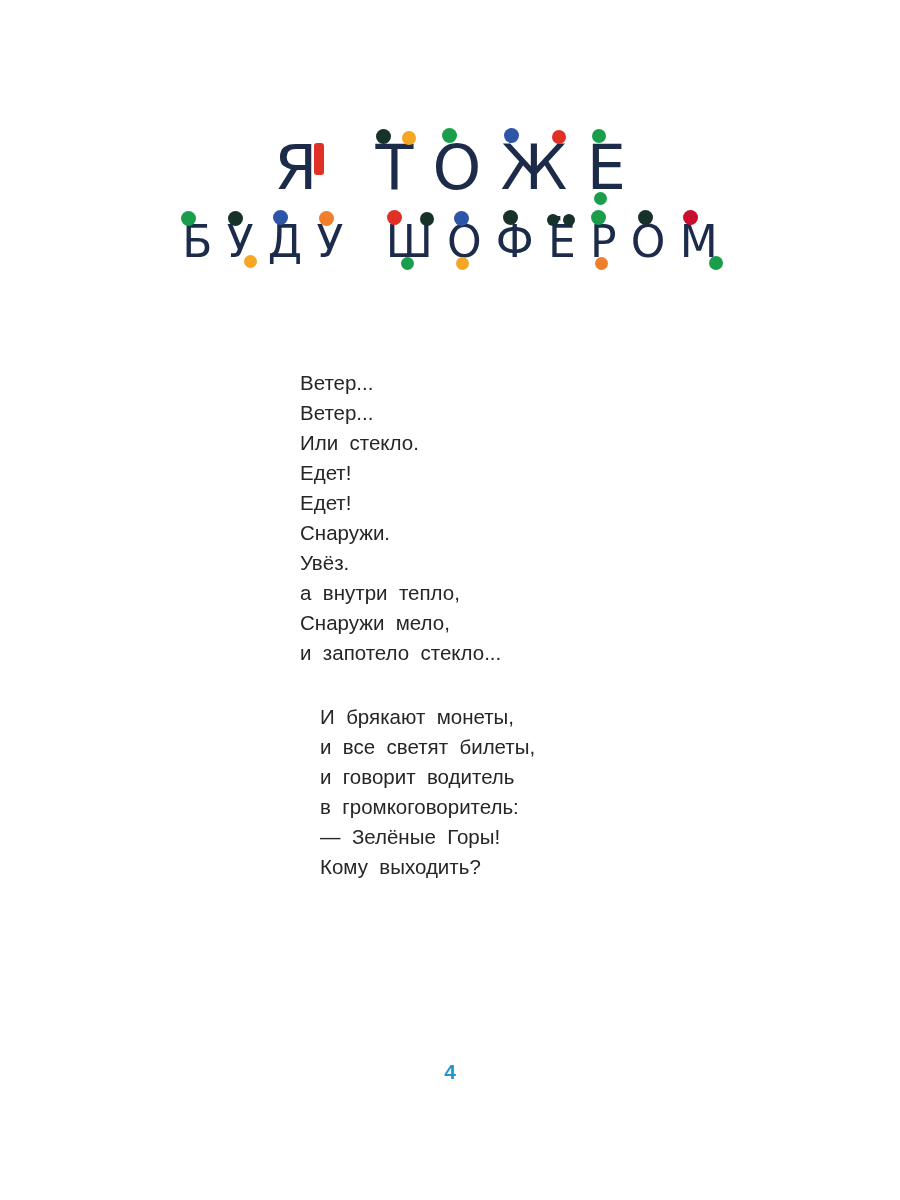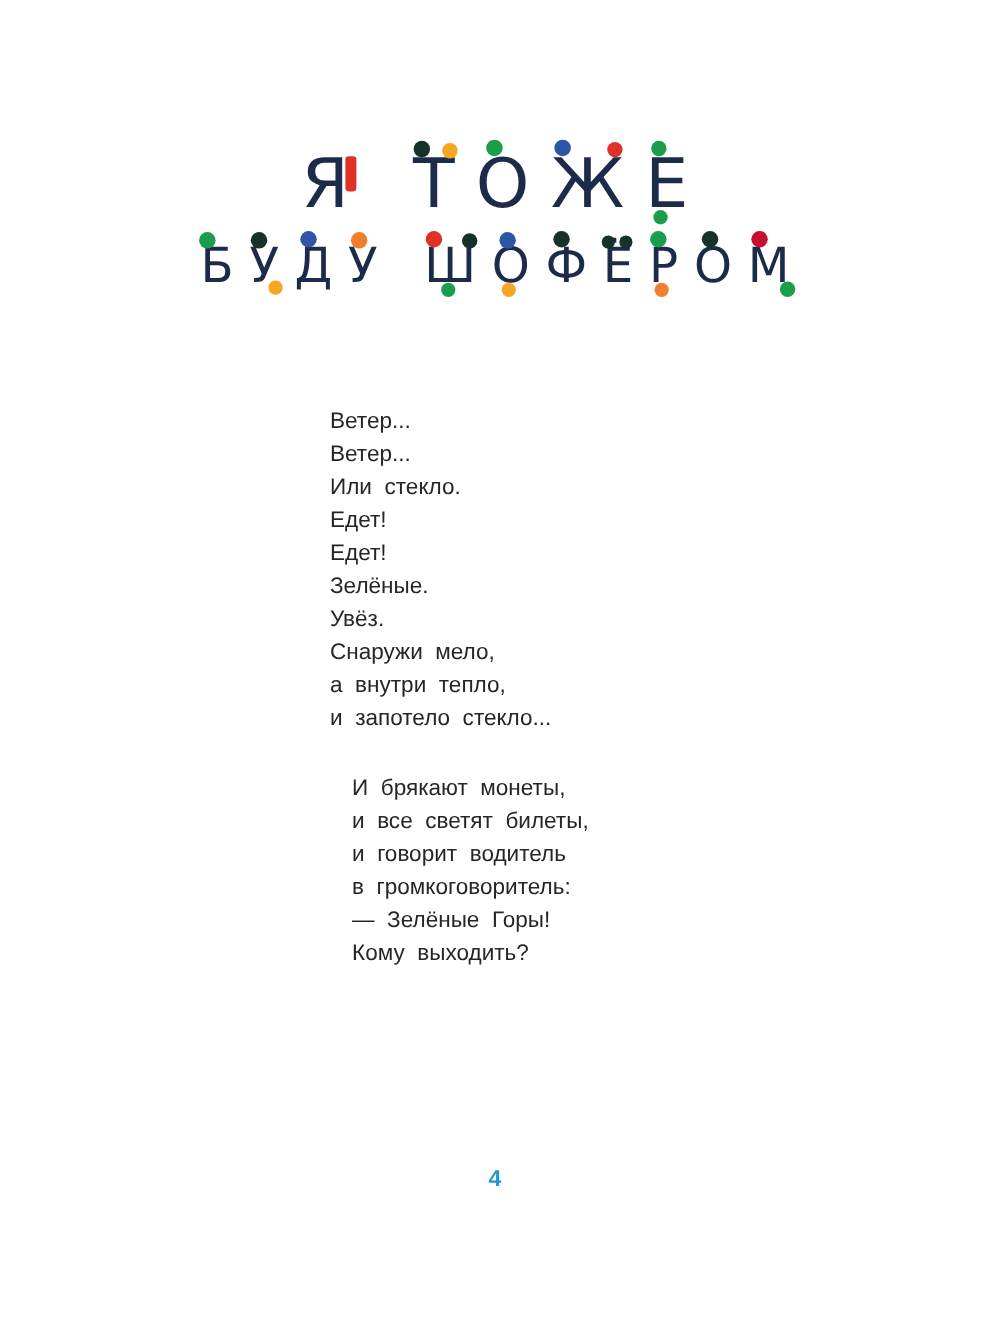--- a/index.html
+++ b/index.html
@@ -124,24 +124,24 @@
 
 <div id="poem">
 
 
   <div class="stanza">
     <div class="line">Ветер...</div>
     <div class="line">Ветер...</div>
     <div class="line">Или  стекло.</div>
     <div class="line">Едет!</div>
     <div class="line">Едет!</div>
-    <div class="line">Зелёные.</div>
+    <div class="line">Снаружи.</div>
     <div class="line">Увёз.</div>
+    <div class="line">а  внутри  тепло,</div>
     <div class="line">Снаружи  мело,</div>
-    <div class="line">а  внутри  тепло,</div>
     <div class="line">и  запотело  стекло...</div>
   </div>
 
   <div class="stanza">
     <div class="line">И  брякают  монеты,</div>
     <div class="line">и  все  светят  билеты,</div>
     <div class="line">и  говорит  водитель</div>
     <div class="line">в  громкоговоритель:</div>
     <div class="line">—  Зелёные  Горы!</div>
     <div class="line">Кому  выходить?</div>

